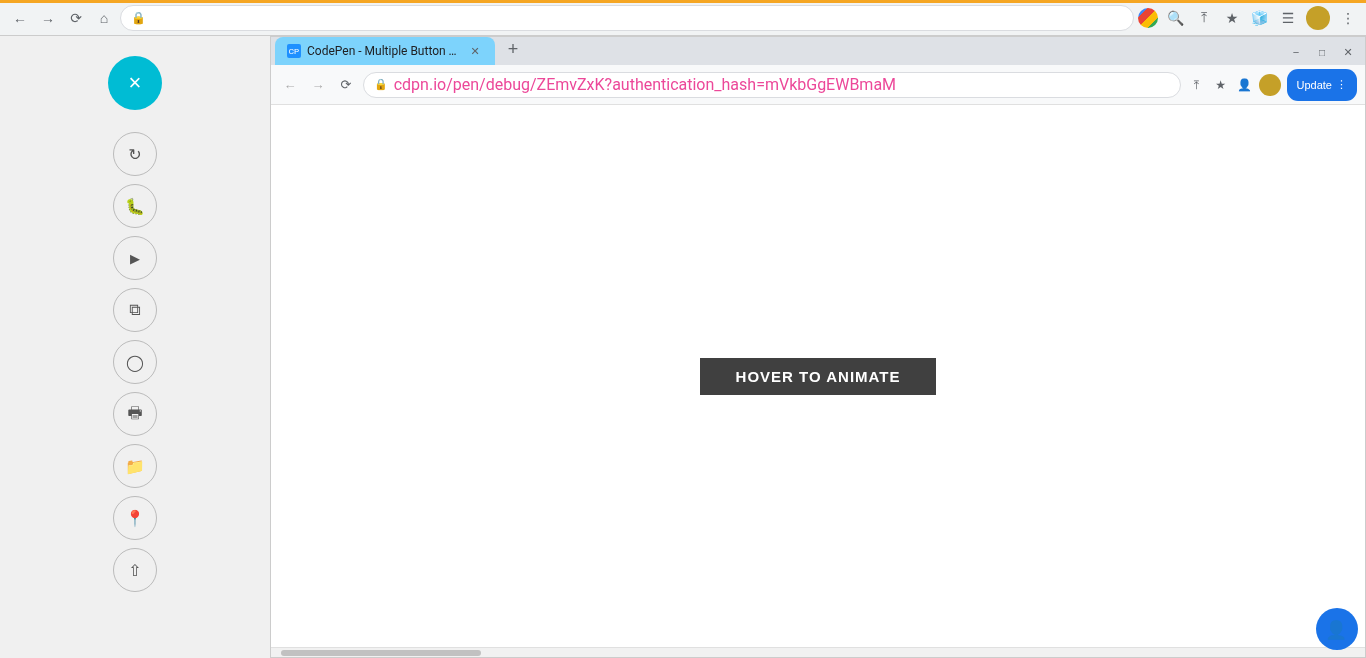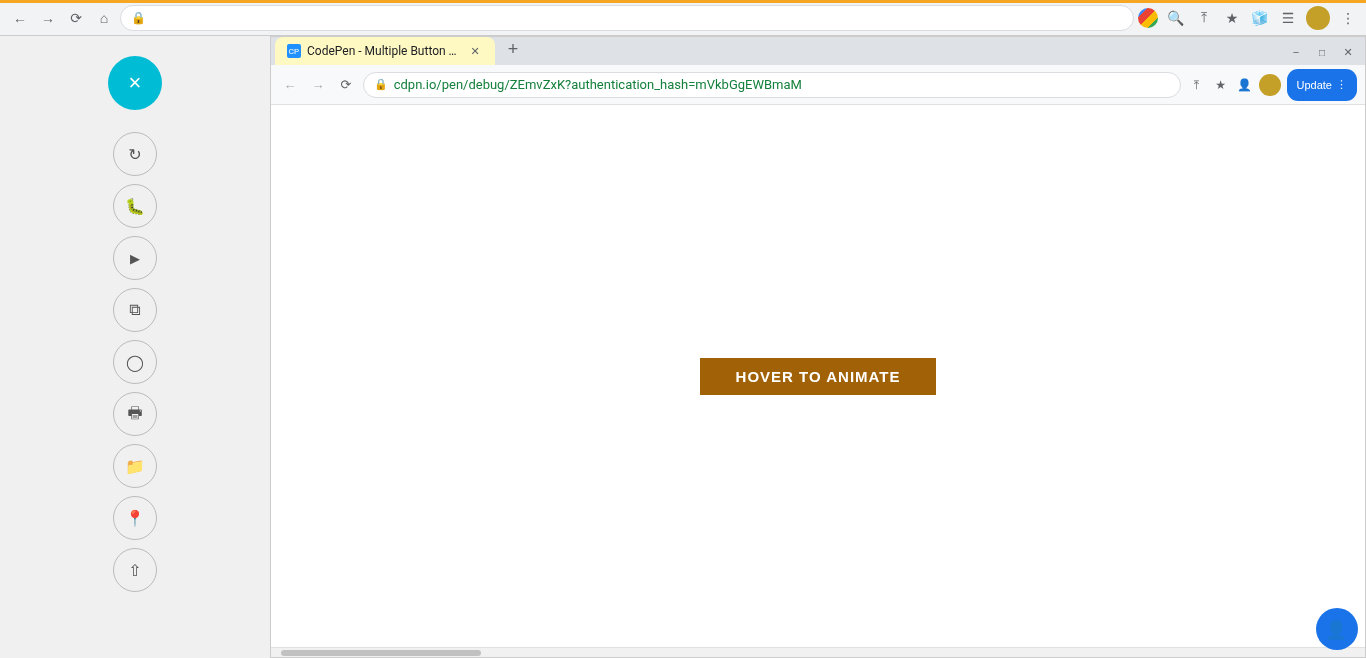--- a/index.html
+++ b/index.html
@@ -55,21 +55,21 @@
       border-radius: 50%;
     }
     .tab-strip {
       height: 32px;
       background: #dee1e6;
       display: flex;
       align-items: flex-end;
       position: relative;
     }
     .active-tab {
-      background: #fef9c3;
+      background: #7dd3fc;
       height: 28px;
       display: flex;
       align-items: center;
       padding: 0 12px;
       gap: 6px;
       font-size: 12px;
       color: #202124;
       border-radius: 8px 8px 0 0;
       min-width: 160px;
       max-width: 220px;
@@ -151,21 +151,21 @@
       border-radius: 13px;
       border: 1px solid #dadce0;
       display: flex;
       align-items: center;
       padding: 0 10px;
       gap: 6px;
       font-size: 12px;
       color: #202124;
     }
     .lock-icon { color: #5f6368; font-size: 11px; }
-    .inner-url { flex: 1; color: #15803d; font-size: 13px; }
+    .inner-url { flex: 1; color: #ec4899; font-size: 16px; }
     .inner-right-icons { display: flex; gap: 4px; align-items: center; }
     .inner-right-icons span {
       width: 20px; height: 20px;
       display: flex; align-items: center; justify-content: center;
       color: #5f6368;
       cursor: pointer;
       border-radius: 50%;
       font-size: 12px;
     }
     .update-btn {
@@ -189,21 +189,21 @@
 
     
     .inner-page {
       flex: 1;
       background: white;
       display: flex;
       align-items: center;
       justify-content: center;
     }
     .hover-button {
-      background: #a16207;
+      background: #404040;
       color: white;
       border: none;
       padding: 10px 36px;
       font-size: 15px;
       font-weight: 700;
       letter-spacing: 1px;
       cursor: pointer;
       text-transform: uppercase;
       transition: all 0.3s;
       text-align: center;

